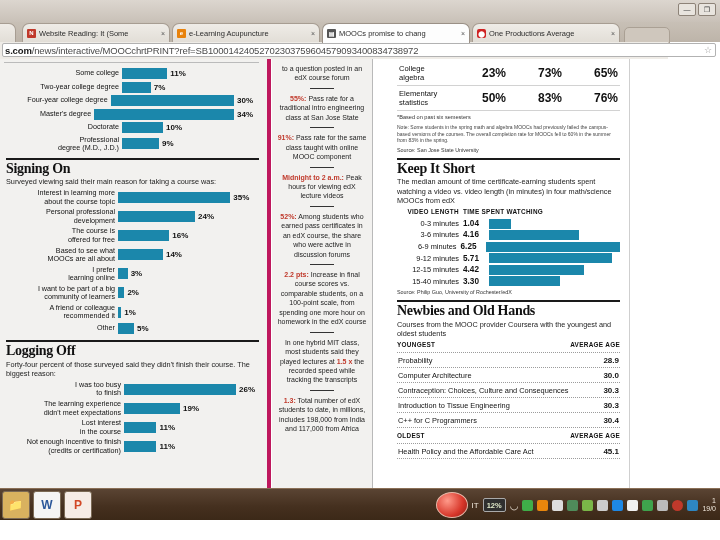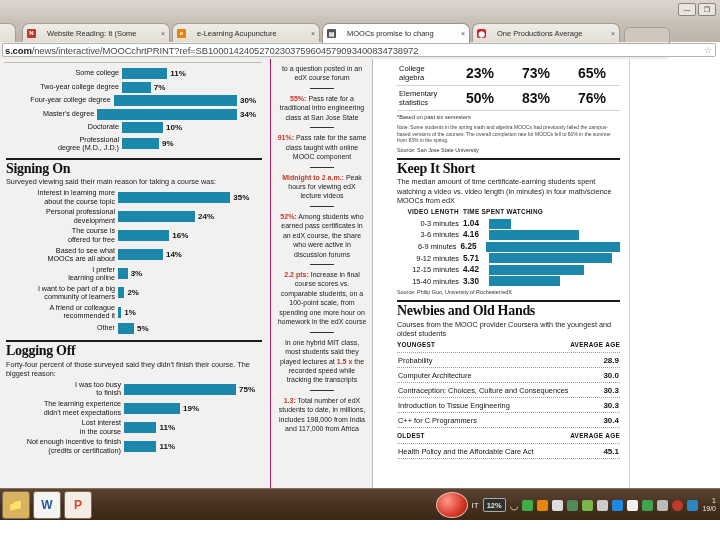--- a/index.html
+++ b/index.html
@@ -18,21 +18,21 @@
   }
   .tabstrip{
     position:absolute;left:0;top:22px;width:720px;height:20px;
     background:linear-gradient(#c8c0b6,#bdb4a9);
   }
   .tab{
     position:absolute;top:1px;height:19px;
     background:linear-gradient(#efece7,#e2ded7);
     border:1px solid #a79d92;border-bottom:none;
     border-radius:7px 7px 0 0;
-    display:flex;align-items:center;gap:11px;
+    display:flex;align-items:center;gap:3px;
     padding:0 4px;box-sizing:border-box;
     font-size:7.5px;color:#2c2c2c;white-space:nowrap;overflow:hidden;
   }
   .tab.active{background:#fdfdfd;border-color:#9a9086;z-index:5;height:20px;top:1px;}
   .tab .fav{width:9px;height:9px;border-radius:1px;flex:0 0 auto;
     display:flex;align-items:center;justify-content:center;font-size:6px;color:#fff;font-weight:bold;}
   .tab .tl{flex:1 1 auto;overflow:hidden;text-overflow:clip;}
   .tab .x{flex:0 0 auto;font-size:7px;color:#555;padding-left:2px;}
   .tab-newstub{
     position:absolute;top:5px;height:15px;width:44px;
@@ -59,21 +59,21 @@
   #viewport{
     position:absolute;left:0;top:59px;width:720px;height:429px;
     background:#ffffff;overflow:hidden;
   }
   #sheet{
     position:absolute;left:0;top:0;width:629px;height:429px;
     background:#ffffff;border-right:1px solid #cfcfcf;
     font-family:"Liberation Serif", serif;
   }
   .col{position:absolute;top:0;box-sizing:border-box;}
-  #colL{left:0;width:271px;background:#f2f1ef;border-right:1px solid #be185d;height:429px;}
+  #colL{left:0;width:271px;background:#f2f1ef;border-right:4px solid #be185d;height:429px;}
   #colM{left:272px;width:101px;background:#f2f1ef;border-right:1px solid #b9b9b9;height:429px;}
   #colR{left:374px;width:254px;background:#ffffff;height:429px;padding-left:17px;}
 
   .rule{border-top:2px solid #1a1a1a;margin:0 0 2px 0;}
   .thinrule{border-top:1px solid #9a9a9a;margin:3px 0;}
   .sect-title{
     font-family:"Liberation Serif", serif;font-weight:bold;
     font-size:14px;color:#111;letter-spacing:-0.3px;line-height:1.05;margin:2px 0 1px 0;
   }
   .sect-sub{
@@ -100,21 +100,21 @@
   .fact{
     font-family:"Liberation Sans", sans-serif;
     font-size:7px;line-height:1.35;color:#1c1c1c;text-align:center;
     padding:3px 5px;
   }
   .fact b{color:#c0392b;font-weight:bold;}
   .factsep{width:24px;height:0;border-top:1.5px solid #333;margin:2px auto;}
   
   .tbl{width:100%;border-collapse:collapse;font-family:"Liberation Sans", sans-serif;}
   .tbl td{font-size:7.6px;color:#111;padding:3px 2px;border-bottom:1px solid #d2d2d2;}
-  .tbl td.num{text-align:center;font-weight:bold;font-size:14px;width:52px;}
+  .tbl td.num{text-align:right;font-weight:bold;font-size:12px;width:52px;}
   .fn{font-family:"Liberation Sans", sans-serif;font-size:5.6px;color:#333;line-height:1.3;margin-top:3px;}
   .fn.note{font-size:5px;color:#444;}
   .src{font-family:"Liberation Sans", sans-serif;font-size:5.4px;color:#333;margin-top:3px;}
   .colhdr{
     font-family:"Liberation Sans", sans-serif;
     font-size:6.4px;font-weight:bold;color:#111;letter-spacing:0.3px;
     text-transform:uppercase;padding-bottom:2px;
   }
   
   #ksRow{display:flex;align-items:center;margin-bottom:1.5px;}
@@ -356,21 +356,21 @@
           <div class="sect-title">Logging Off</div>
           <div class="sect-sub">Forty-four percent of those surveyed said they didn't finish their course. The biggest reason:</div>
           <div id="loggingChart">
               <div class="brow">
                 <div class="blabel" style="width: 118px;">
                   <div>I was too busy</div>
                   <div>to finish</div>
                 </div>
                 <div class="btrack">
                   <div class="bfill" style="background: rgb(27, 135, 171); width: 112.1px;"></div>
-                  <div class="bval">75%</div>
+                  <div class="bval">26%</div>
                 </div>
               </div>
               <div class="brow">
                 <div class="blabel" style="width: 118px;">
                   <div>The learning experience</div>
                   <div>didn't meet expectations</div>
                 </div>
                 <div class="btrack">
                   <div class="bfill" style="background: rgb(27, 135, 171); width: 56.05px;"></div>
                   <div class="bval">19%</div>

